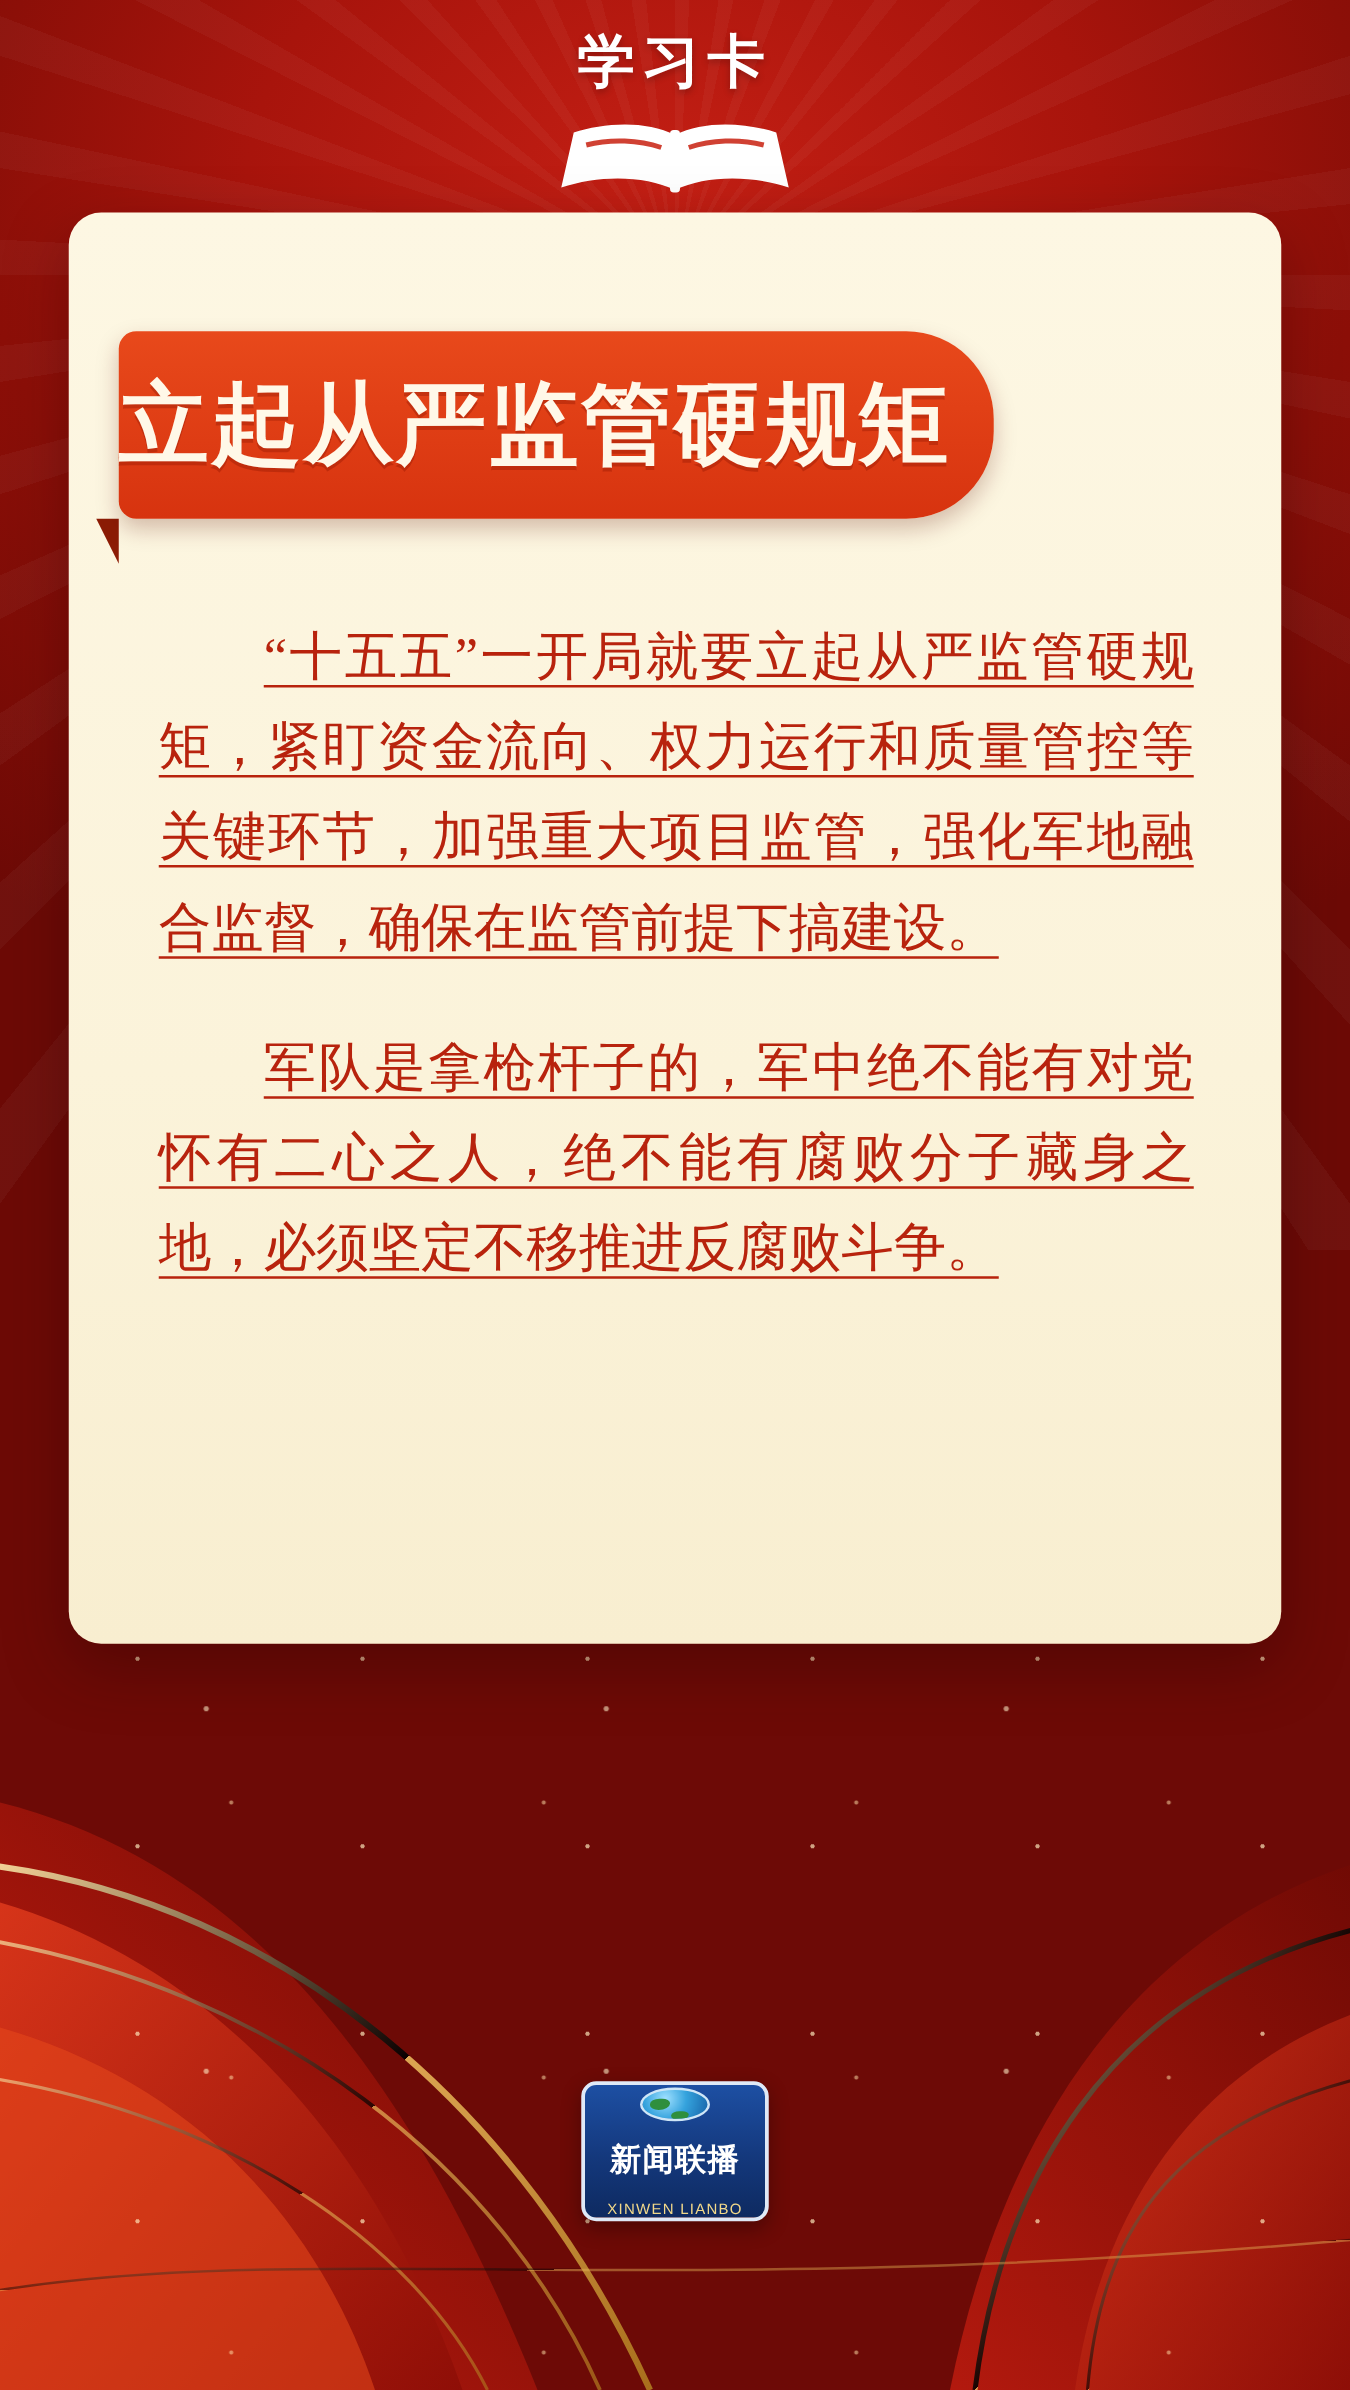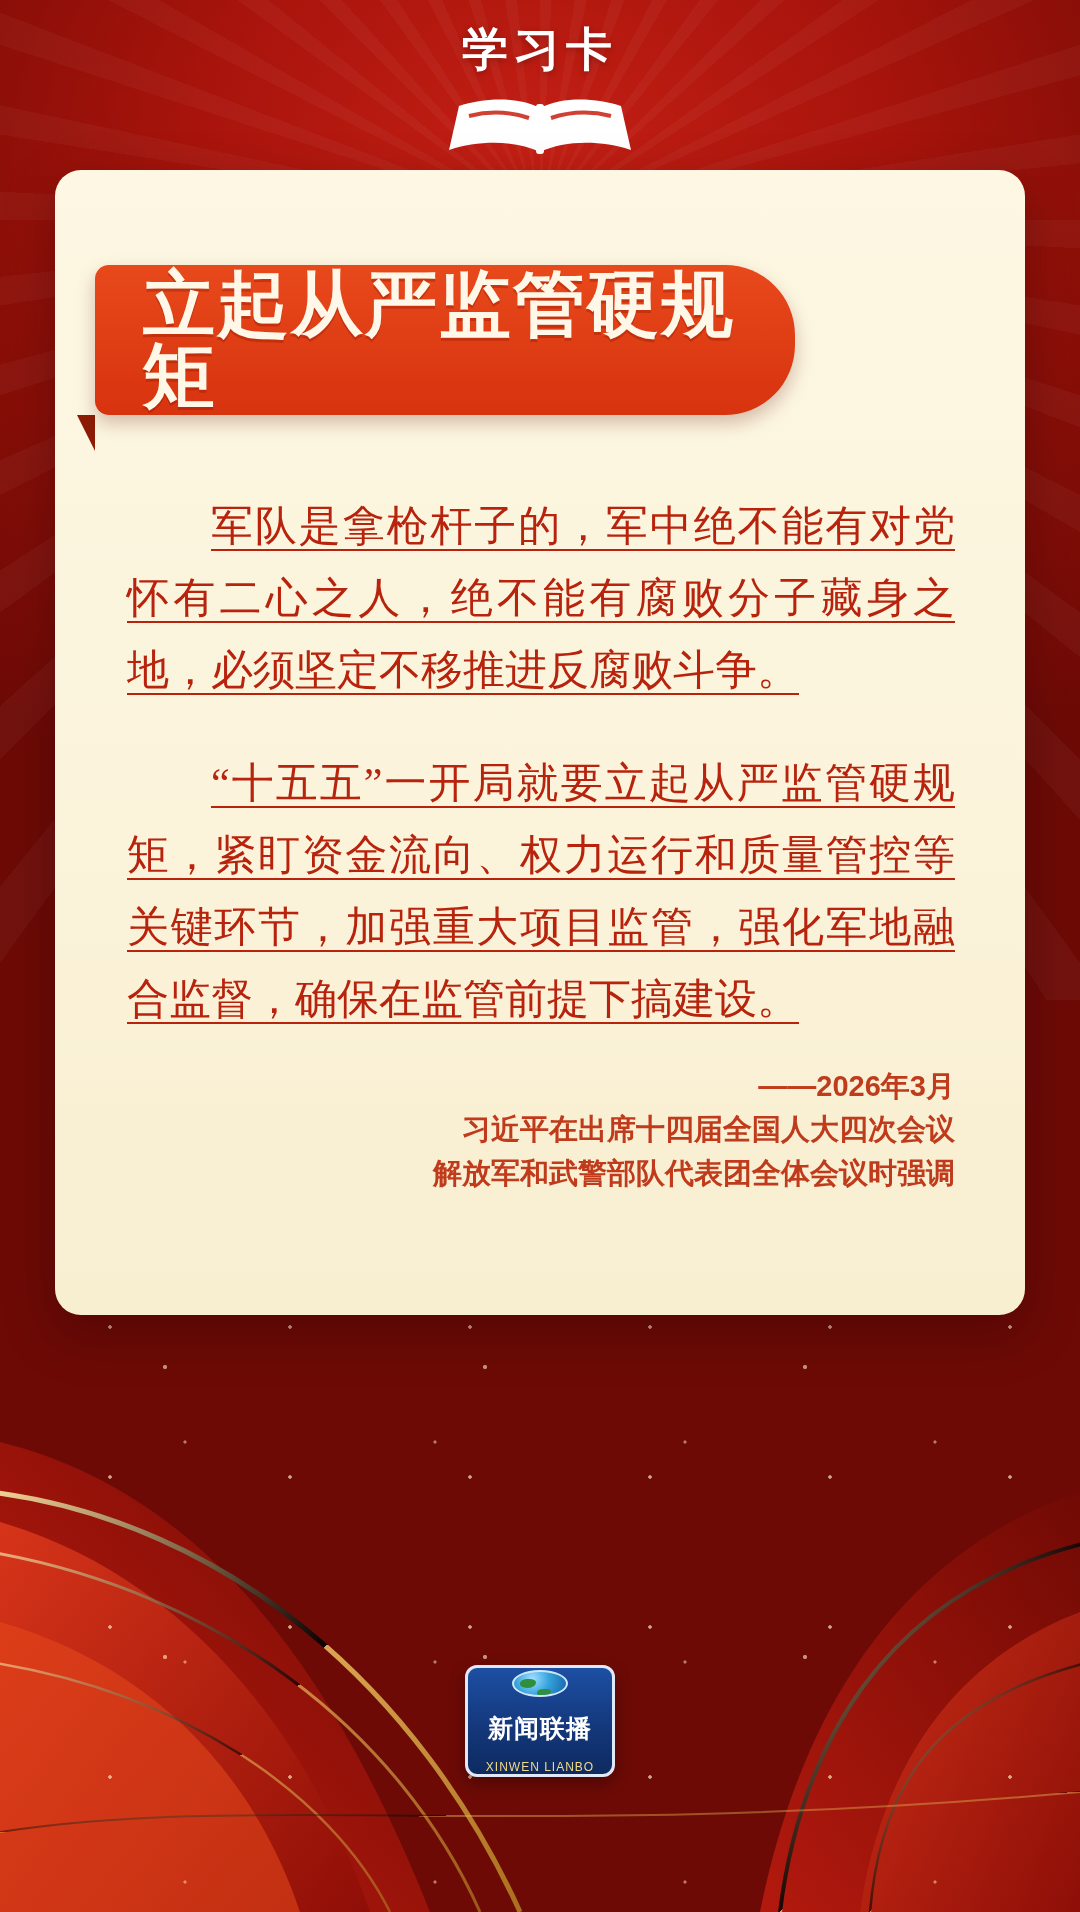--- a/index.html
+++ b/index.html
@@ -113,21 +113,20 @@
     border-radius: 14px 70px 70px 14px;
     box-shadow: 0 8px 18px rgba(90,10,0,.25);
     display: flex;
     align-items: center;
   }
   .banner-title {
     color: #fff8e8;
     font-size: 72px;
     font-weight: bold;
     letter-spacing: 2px;
-    padding-left: 48px;
     line-height: 1;
     text-shadow: 0 3px 0 rgba(140,20,0,.35);
   }
   .banner-tail {
     position: absolute;
     left: -18px;
     top: 150px;
     width: 0; height: 0;
     border-left: 18px solid transparent;
     border-top: 36px solid #9c1f06;
@@ -279,29 +278,24 @@
   <div class="card">
 
     <div class="banner-wrap">
       <div class="banner-tail"></div>
       <div class="banner">
         <div class="banner-title">立起从严监管硬规矩</div>
       </div>
     </div>
 
     <div class="body-text">
+      <p class="para u">“十五五”一开局就要立起从严监管硬规矩，紧盯资金流向、权力运行和质量管控等关键环节，加强重大项目监管，强化军地融合监督，确保在监管前提下搞建设。</p>
       <p class="para u">军队是拿枪杆子的，军中绝不能有对党怀有二心之人，绝不能有腐败分子藏身之地，必须坚定不移推进反腐败斗争。</p>
-      <p class="para u">“十五五”一开局就要立起从严监管硬规矩，紧盯资金流向、权力运行和质量管控等关键环节，加强重大项目监管，强化军地融合监督，确保在监管前提下搞建设。</p>
     </div>
 
-    <div class="attrib">
-      <div>——2026年3月</div>
-      <div>习近平在出席十四届全国人大四次会议</div>
-      <div>解放军和武警部队代表团全体会议时强调</div>
-    </div>
 
   </div>
 
   <div class="footer">
     <div class="badge">
       <div class="badge-globe"></div>
       <div class="badge-cn">新闻联播</div>
       <div class="badge-en">XINWEN LIANBO</div>
     </div>
   </div>

